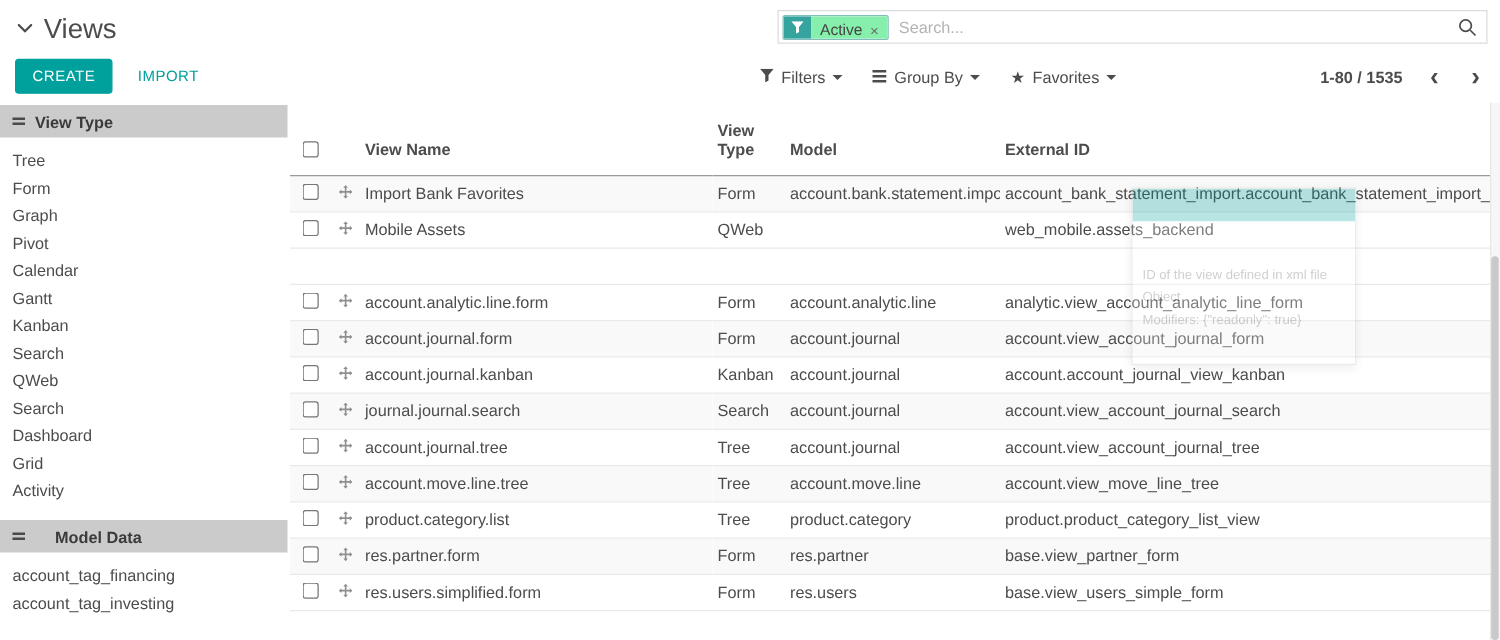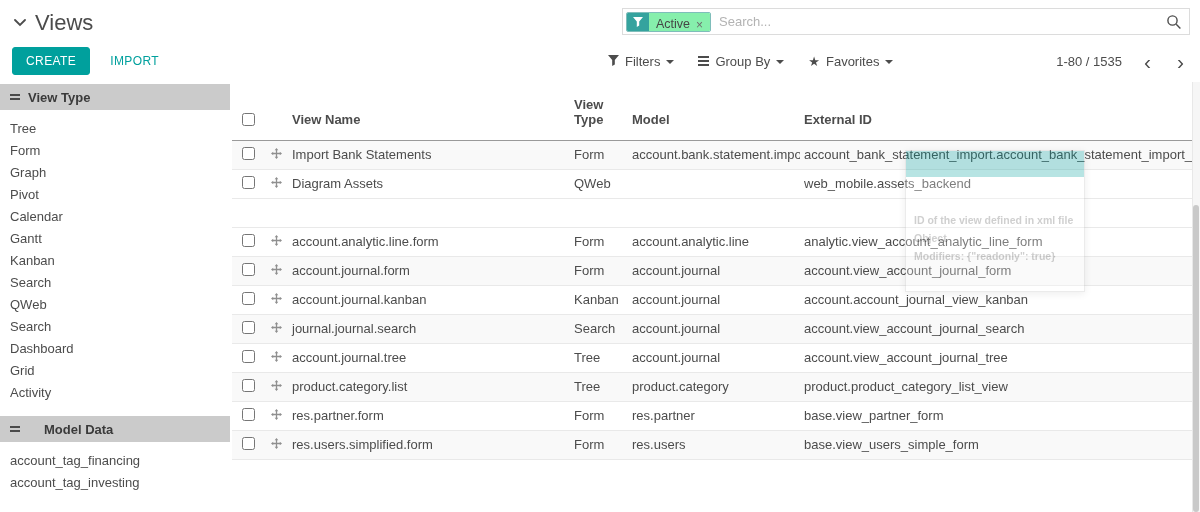--- a/index.html
+++ b/index.html
@@ -42,21 +42,21 @@
     background: none; border: none; color: #00a09d;
     font-family: inherit; font-size: 12px; letter-spacing: .4px;
     margin-left: 16px; cursor: pointer; padding: 6px 4px;
   }
   .cp-controls { position: absolute; left: 608px; top: 0; height: 42px; display: flex; align-items: center; gap: 24px; }
   .dropdown { display: inline-flex; align-items: center; gap: 6px; cursor: pointer; color: #4c4c4c; }
   .caret { width: 0; height: 0; border-left: 4px solid transparent; border-right: 4px solid transparent; border-top: 4px solid #4c4c4c; display: inline-block; margin-top: 2px; }
   .icon-bars { display: inline-block; }
   .icon-bars i { display: block; width: 11px; height: 2px; background: #4c4c4c; margin: 2px 0; }
   .star-glyph { font-size: 13px; color: #4c4c4c; font-style: normal; }
-  .pager { margin-left: auto; display: flex; align-items: center; gap: 18px; }
+  .pager { margin-left: auto; display: flex; align-items: center; gap: 18px; font-weight: bold; }
   .pager-range { font-size: 13px; color: #4c4c4c; cursor: pointer; }
   .pager-btn { font-size: 21px; line-height: 1; color: #4c4c4c; cursor: pointer; padding: 0 4px; }
 
   
   .content { display: flex; height: 430px; }
 
   
   .sidebar { width: 232px; flex: none; padding-top: 2px; overflow: hidden; }
   .sb-header {
     height: 26px; background: #cbcbcb; color: #3a3a3a; font-weight: bold;
@@ -91,21 +91,21 @@
 
   
   .debug-tooltip {
     position: absolute; left: 673px; top: 68px; width: 180px; height: 142px;
     background: #ffffff; border: 1px solid #bbb; box-shadow: 0 2px 8px rgba(0,0,0,.25);
     opacity: 0.28; pointer-events: none; font-size: 10.5px; color: #555;
     overflow: hidden;
   }
   .debug-tooltip-header { height: 26px; background: #00a09d; }
   .debug-tooltip-body { padding: 34px 8px 0; }
-  .debug-tooltip-line { padding: 2px 0; line-height: 14px; white-space: nowrap; overflow: hidden; font-weight: bold; }
+  .debug-tooltip-line { padding: 2px 0; line-height: 14px; white-space: nowrap; overflow: hidden; }
 
   
   .scrollbar { position: absolute; right: 0; top: 0; bottom: 0; width: 8px; background: #f6f6f6; border-left: 1px solid #e8e8e8; }
   .scroll-thumb { position: absolute; right: 1px; top: 123px; width: 6px; height: 307px; background: #c9c9c9; border-radius: 3px; cursor: grab; }
 </style>
 </head>
 <body>
 
 <div class="page">
 
@@ -234,31 +234,31 @@
               <th>Model</th>
               <th>External ID</th>
             </tr>
           </thead>
           <tbody id="rows-root">
               <tr>
                 <td class="c-check"><input type="checkbox" style=""></td>
                 <td class="c-drag"><svg width="11" height="11" viewBox="0 0 12 12">
                     <path fill="#8f8f8f" d="M6 0 L8 2.4 H6.7 V5.3 H9.6 V4 L12 6 L9.6 8 V6.7 H6.7 V9.6 H8 L6 12 L4 9.6 H5.3 V6.7 H2.4 V8 L0 6 L2.4 4 V5.3 H5.3 V2.4 H4 Z"></path>
                   </svg></td>
-                <td class="c-name">Import Bank Statements</td>
+                <td class="c-name">Import Bank Favorites</td>
                 <td>Form</td>
                 <td>account.bank.statement.import</td>
                 <td class="c-ext">account_bank_statement_import.account_bank_statement_import_view</td>
               </tr>
               <tr>
                 <td class="c-check"><input type="checkbox" style=""></td>
                 <td class="c-drag"><svg width="11" height="11" viewBox="0 0 12 12">
                     <path fill="#8f8f8f" d="M6 0 L8 2.4 H6.7 V5.3 H9.6 V4 L12 6 L9.6 8 V6.7 H6.7 V9.6 H8 L6 12 L4 9.6 H5.3 V6.7 H2.4 V8 L0 6 L2.4 4 V5.3 H5.3 V2.4 H4 Z"></path>
                   </svg></td>
-                <td class="c-name">Diagram Assets</td>
+                <td class="c-name">Mobile Assets</td>
                 <td>QWeb</td>
                 <td></td>
                 <td class="c-ext">web_mobile.assets_backend</td>
               </tr>
               <tr class="empty-row">
                 <td colspan="6"></td>
               </tr>
               <tr>
                 <td class="c-check"><input type="checkbox" style=""></td>
                 <td class="c-drag"><svg width="11" height="11" viewBox="0 0 12 12">
@@ -301,20 +301,30 @@
               </tr>
               <tr>
                 <td class="c-check"><input type="checkbox" style=""></td>
                 <td class="c-drag"><svg width="11" height="11" viewBox="0 0 12 12">
                     <path fill="#8f8f8f" d="M6 0 L8 2.4 H6.7 V5.3 H9.6 V4 L12 6 L9.6 8 V6.7 H6.7 V9.6 H8 L6 12 L4 9.6 H5.3 V6.7 H2.4 V8 L0 6 L2.4 4 V5.3 H5.3 V2.4 H4 Z"></path>
                   </svg></td>
                 <td class="c-name">account.journal.tree</td>
                 <td>Tree</td>
                 <td>account.journal</td>
                 <td class="c-ext">account.view_account_journal_tree</td>
+              </tr>
+              <tr>
+                <td class="c-check"><input type="checkbox" style=""></td>
+                <td class="c-drag"><svg width="11" height="11" viewBox="0 0 12 12">
+                    <path fill="#8f8f8f" d="M6 0 L8 2.4 H6.7 V5.3 H9.6 V4 L12 6 L9.6 8 V6.7 H6.7 V9.6 H8 L6 12 L4 9.6 H5.3 V6.7 H2.4 V8 L0 6 L2.4 4 V5.3 H5.3 V2.4 H4 Z"></path>
+                  </svg></td>
+                <td class="c-name">account.move.line.tree</td>
+                <td>Tree</td>
+                <td>account.move.line</td>
+                <td class="c-ext">account.view_move_line_tree</td>
               </tr>
               <tr>
                 <td class="c-check"><input type="checkbox" style=""></td>
                 <td class="c-drag"><svg width="11" height="11" viewBox="0 0 12 12">
                     <path fill="#8f8f8f" d="M6 0 L8 2.4 H6.7 V5.3 H9.6 V4 L12 6 L9.6 8 V6.7 H6.7 V9.6 H8 L6 12 L4 9.6 H5.3 V6.7 H2.4 V8 L0 6 L2.4 4 V5.3 H5.3 V2.4 H4 Z"></path>
                   </svg></td>
                 <td class="c-name">product.category.list</td>
                 <td>Tree</td>
                 <td>product.category</td>
                 <td class="c-ext">product.product_category_list_view</td>

